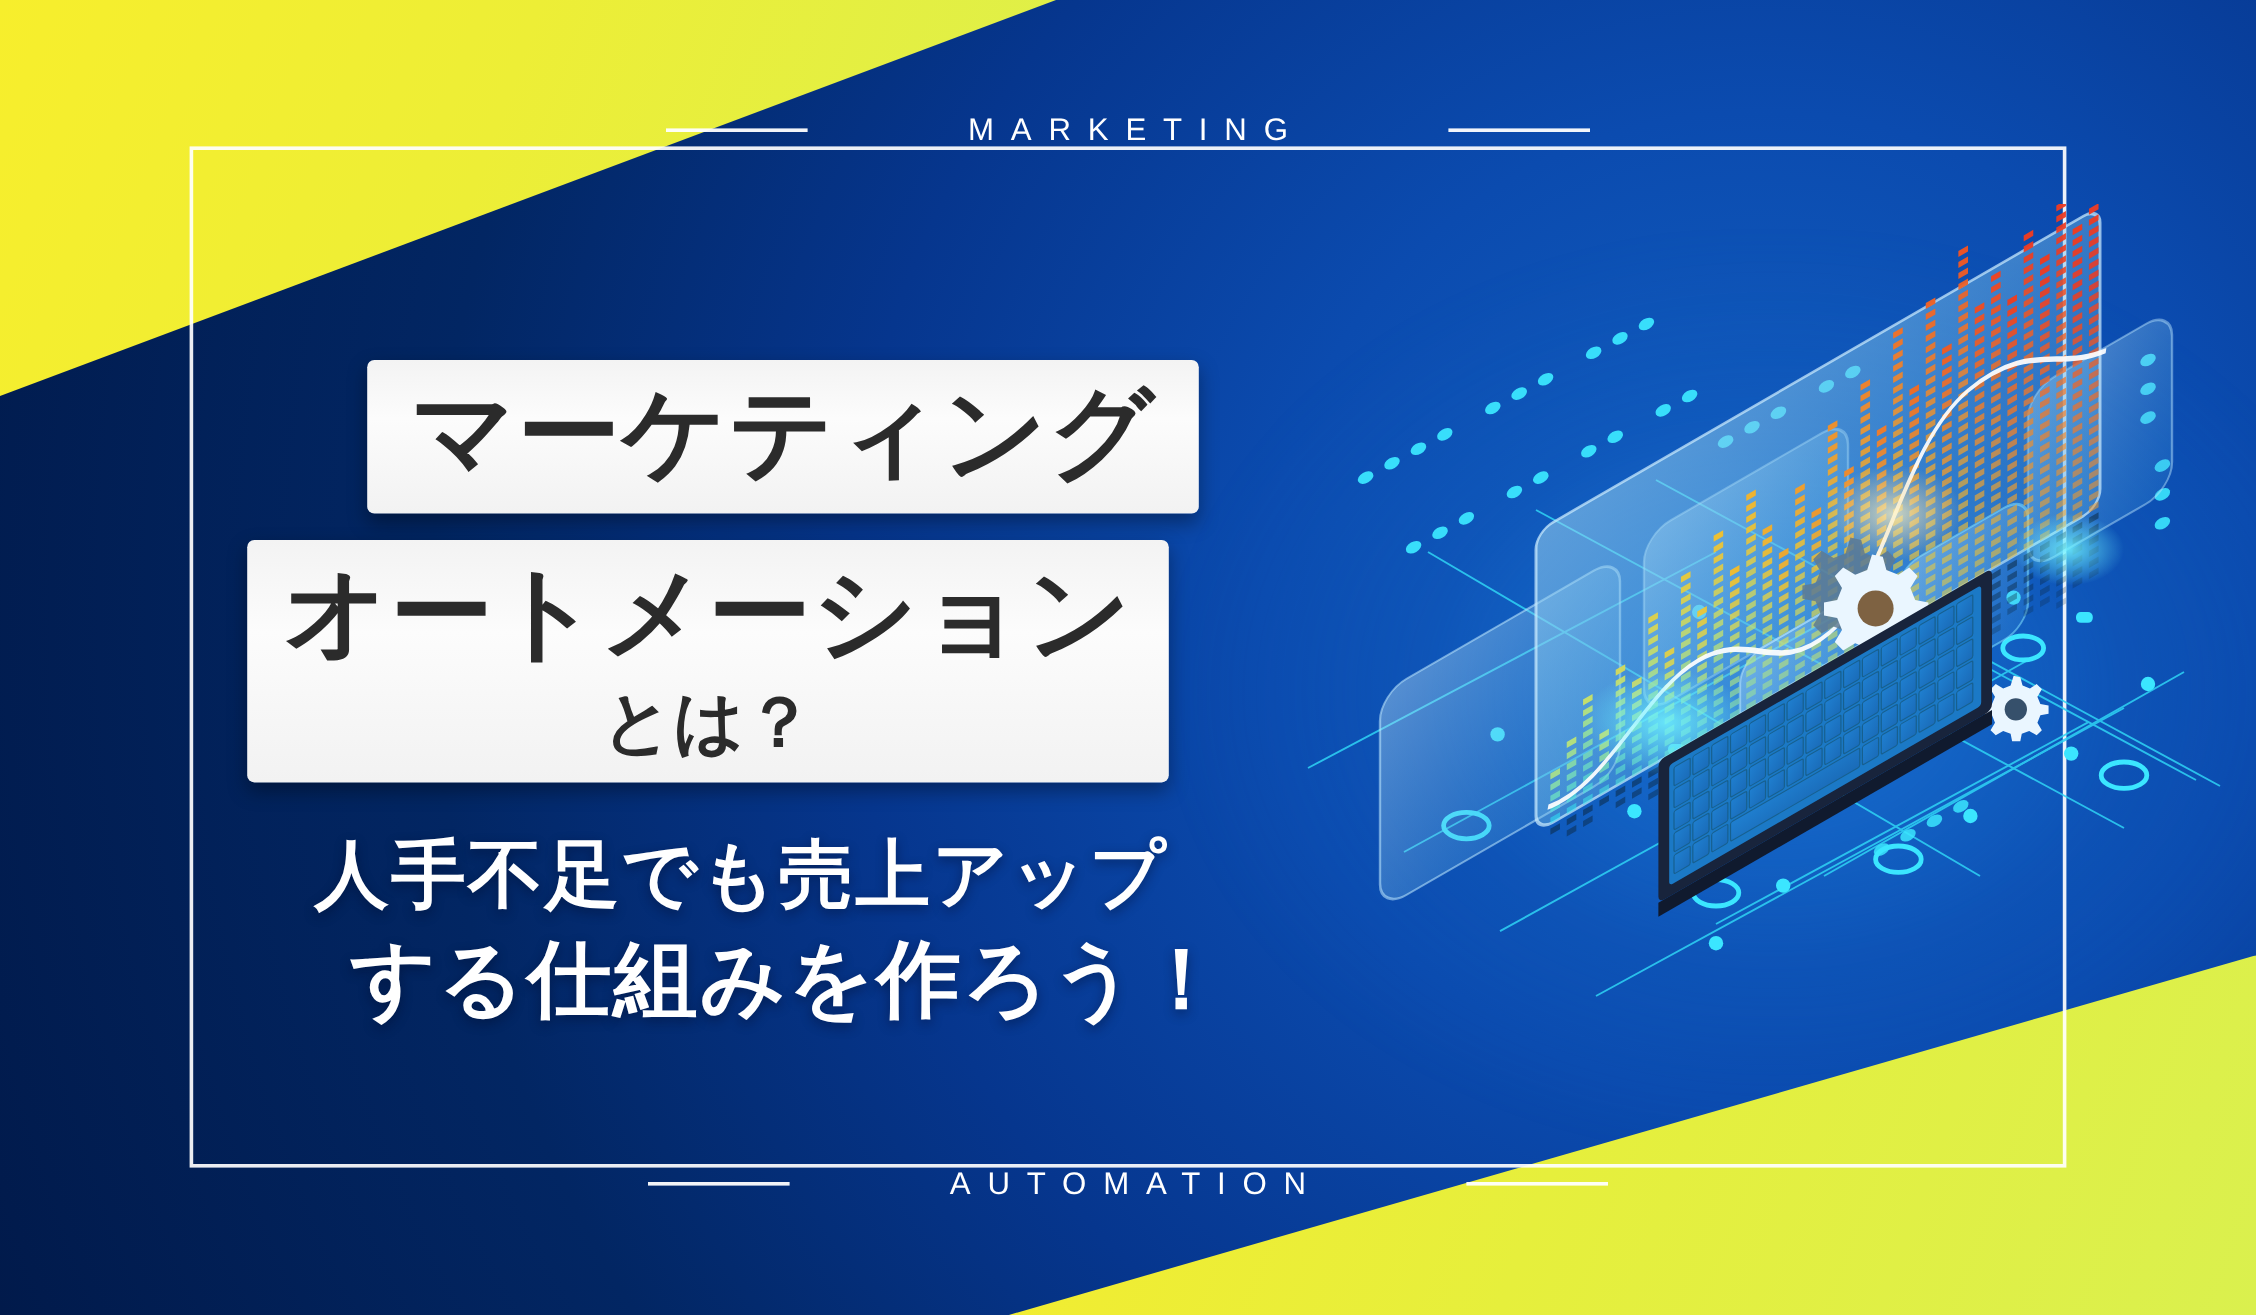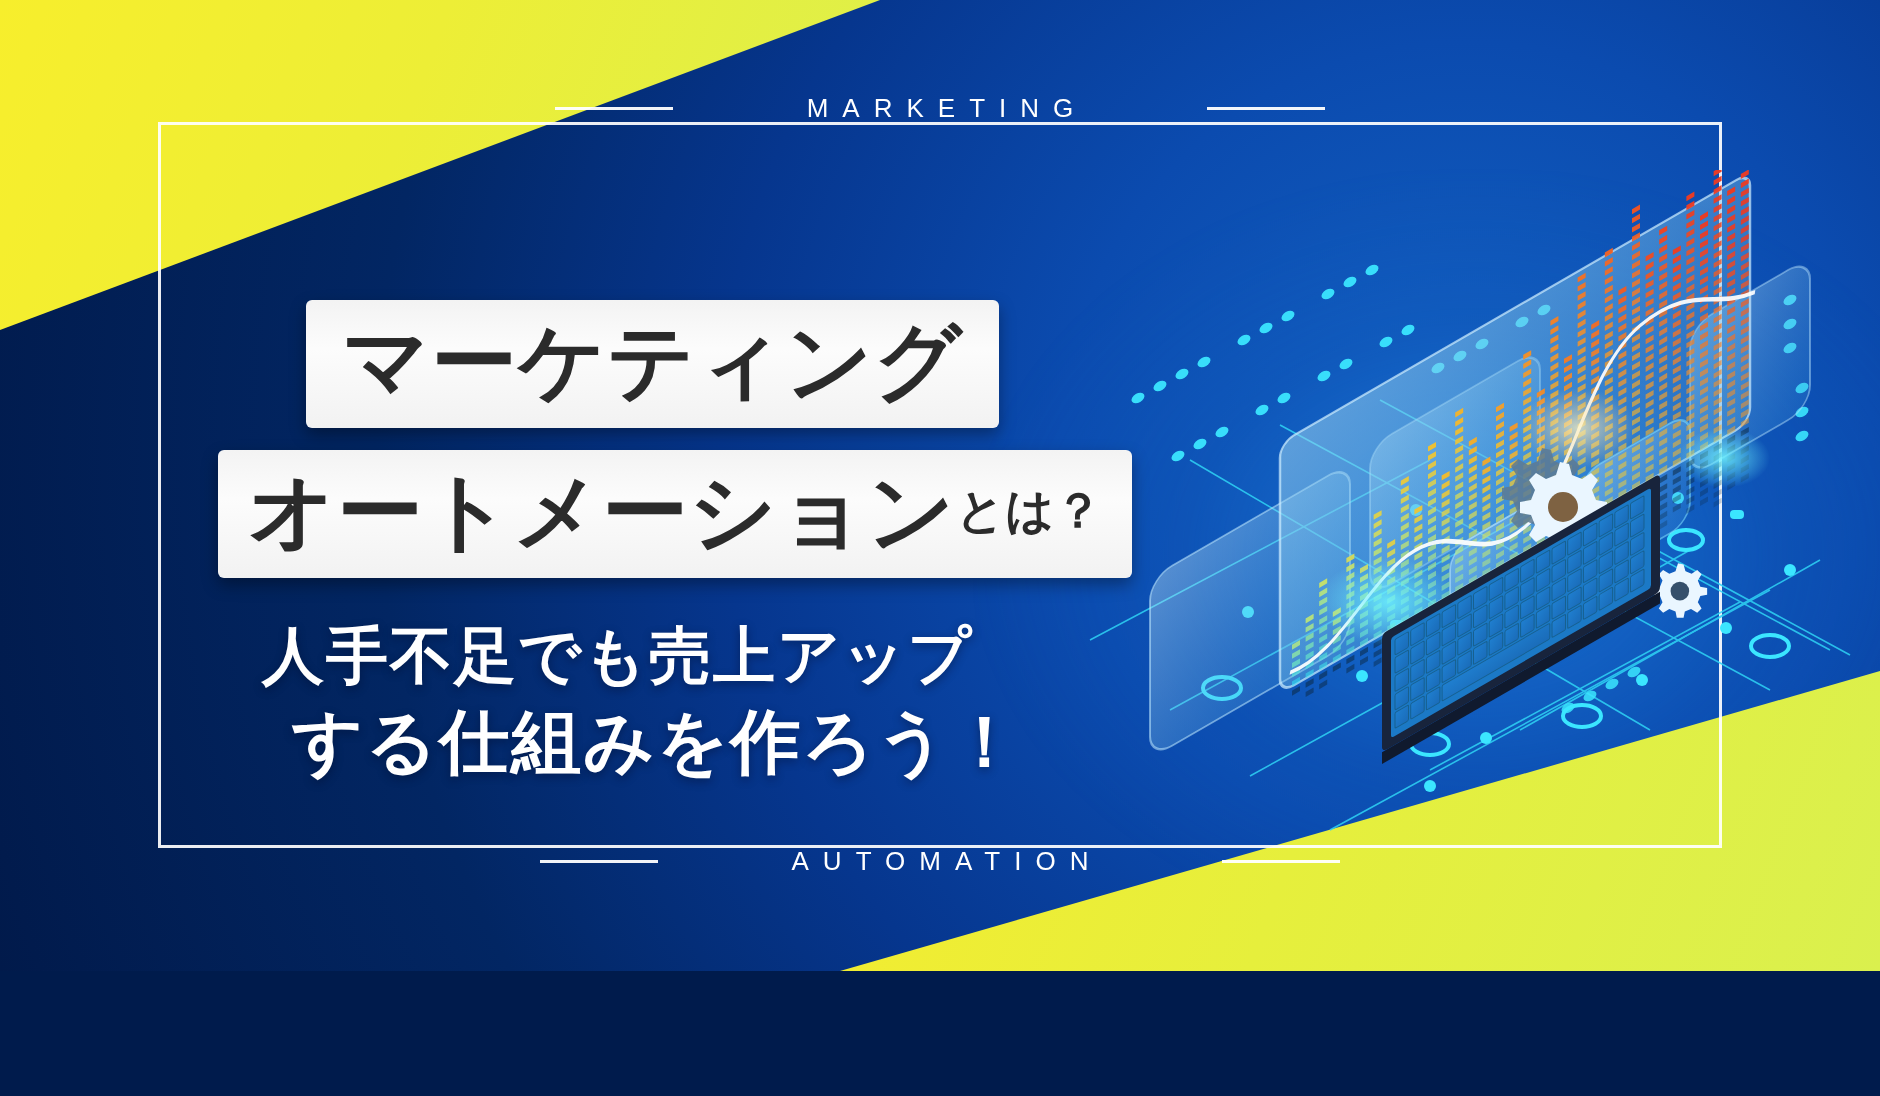--- a/index.html
+++ b/index.html
@@ -1,20 +1,20 @@
 <!DOCTYPE html>
 <html><head>
 <meta charset="utf-8">
 <title>Marketing Automation Banner</title>
 <style>
   * { margin:0; padding:0; box-sizing:border-box; }
   html,body { width:1880px; height:1096px; overflow:hidden; background:#001B4C; }
   body { font-family:"Liberation Sans","DejaVu Sans",sans-serif; }
 
-  #stage{ position:relative; width:1880px; height:971px; overflow:hidden;padding-left:16px; }
+  #stage{ position:relative; width:1880px; height:1096px; overflow:hidden;padding-left:16px; }
 
   
   .bg-base{
     position:absolute; inset:0;
     background:
       radial-gradient(circle at 78% 46%, #1362C4 0%, #0B4BAF 26%, #06368E 48%, #022663 70%, #011A4B 100%),
       linear-gradient(120deg,#001744 0%,#0A47A8 62%,#0B50BC 100%);
   }
   .bg-glow{
     position:absolute; left:52%; top:18%; width:1000px; height:760px;
@@ -56,22 +56,22 @@
   .pill{
     display:inline-flex; align-items:center;
     background:linear-gradient(180deg,#F3F3F3 0%,#FCFCFC 38%,#F2F2F2 100%);
     border-radius:6px;
     box-shadow:0 7px 16px rgba(0,0,0,.35);
     color:#2B2B2B;
     font-weight:700;
     white-space:nowrap;
   }
   .pill-1{ margin-left:100px; padding:6px 36px 12px; font-size:86px; letter-spacing:1px; line-height:1.28; }
-  .pill-2{ margin-left:12px; margin-top:22px; padding:6px 30px 12px; font-size:86px; letter-spacing:1px; line-height:1.28; }
-  .pill-2 .suffix{ font-size:48px; letter-spacing:0; }
+  .pill-2{ margin-left:0; margin-top:22px; padding:6px 30px 12px; font-size:86px; letter-spacing:1px; line-height:1.28;flex-direction:column; }
+  .pill-2 .suffix{ font-size:58px; letter-spacing:0; }
 
   .subcopy{ margin-top:38px; color:#fff; font-weight:700; line-height:1.30; letter-spacing:2px;
             text-shadow:0 3px 10px rgba(0,10,40,.45); }
   .subcopy .l1{ font-size:62px; padding-left:56px; }
   .subcopy .l2{ font-size:70px; padding-left:86px; }
 
   
   .illus{ position:absolute; left:1130px; top:210px; width:720px; height:620px; }
   .illus svg{ width:100%; height:100%; display:block; overflow:visible; }
 </style>

